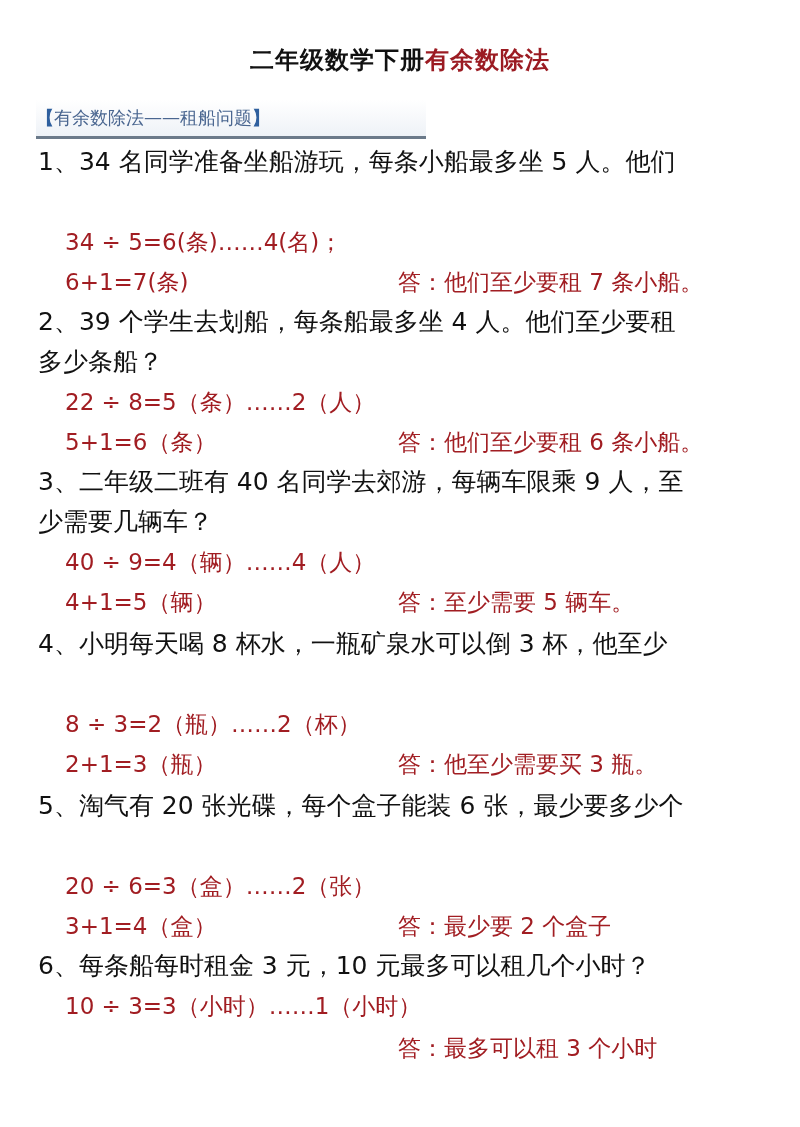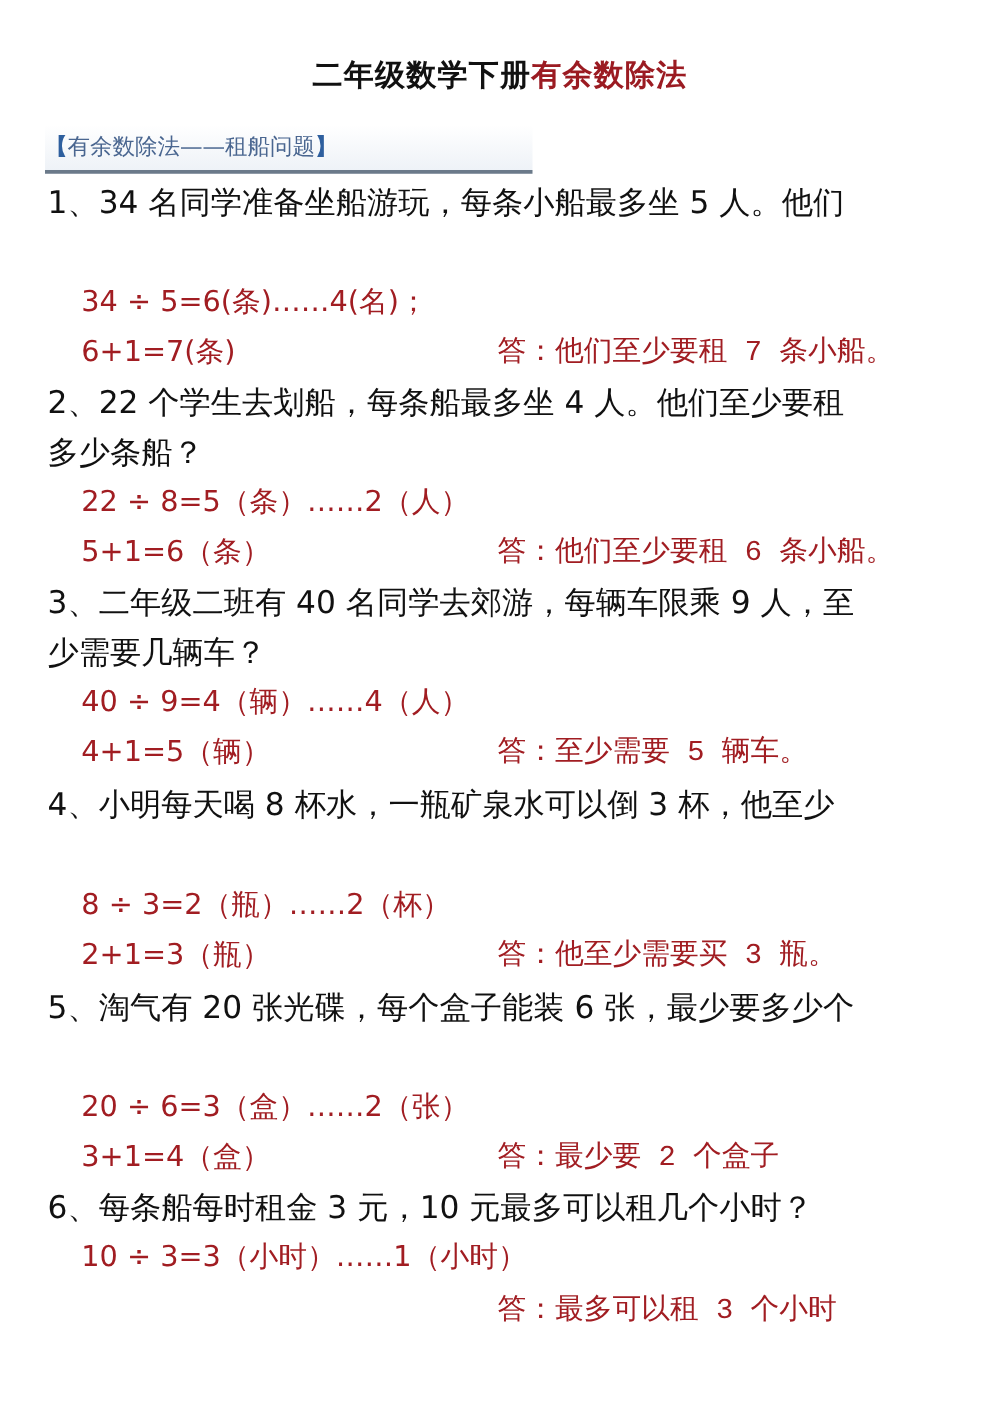--- a/index.html
+++ b/index.html
@@ -8,42 +8,42 @@
   .title { position: absolute; top: 44px; left: 0; width: 800px; text-align: center;
            font-size: 24px; font-weight: bold; letter-spacing: 1px; }
   .title .red { color: #9b1b22; }
   .subtitle { position: absolute; top: 100px; left: 36px; width: 390px; height: 36px;
               border-bottom: 3px solid #6b7a8a; font-size: 18px; color: #4a6690;
               font-family: "DejaVu Serif", "Liberation Serif", serif; line-height: 36px;
               background: linear-gradient(to bottom, #ffffff 0%, #eef2f7 100%); }
   .subtitle .br { color: #2e5f9e; font-weight: bold; }
   .q { position: absolute; left: 38px; width: 730px; font-size: 25px; line-height: 40px; color: #111; }
   .calc { position: absolute; left: 65px; font-size: 23px; color: #a11d22; line-height: 40px; white-space: pre; }
-  .ans { position: absolute; left: 398px; font-size: 23px; color: #a11d22; line-height: 40px; white-space: pre; font-family: Liberation Mono, monospace; }
+  .ans { position: absolute; left: 398px; font-size: 23px; color: #a11d22; line-height: 40px; white-space: pre; }
 </style>
 </head>
 <body>
 
 <div class="title">
   <span>二年级数学下册</span><span class="red">有余数除法</span>
 </div>
 
 <div class="subtitle">
   <span class="br">【</span><span>有余数除法——租船问题</span><span class="br">】</span>
 </div>
 
 <div class="q" style="top:142px">
   <div>1、34 名同学准备坐船游玩，每条小船最多坐 5 人。他们</div>
 </div>
 <div class="calc" style="top:222px">34 ÷ 5=6(条)……4(名)；</div>
 <div class="calc" style="top:262px">6+1=7(条)</div>
 <div class="ans" style="top:262px">答：他们至少要租 7 条小船。</div>
 
 <div class="q" style="top:302px">
-  <div>2、22 个学生去划船，每条船最多坐 4 人。他们至少要租</div>
+  <div>2、39 个学生去划船，每条船最多坐 4 人。他们至少要租</div>
   <div>多少条船？</div>
 </div>
 <div class="calc" style="top:382px">22 ÷ 8=5（条）……2（人）</div>
 <div class="calc" style="top:422px">5+1=6（条）</div>
 <div class="ans" style="top:422px">答：他们至少要租 6 条小船。</div>
 
 <div class="q" style="top:462px">
   <div>3、二年级二班有 40 名同学去郊游，每辆车限乘 9 人，至</div>
   <div>少需要几辆车？</div>
 </div>

